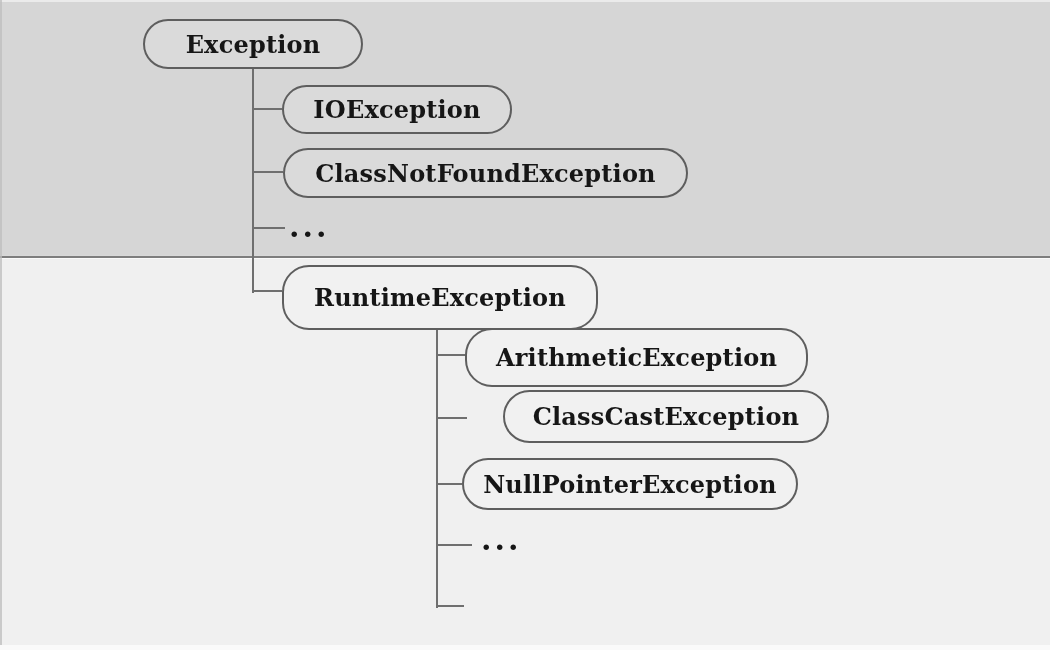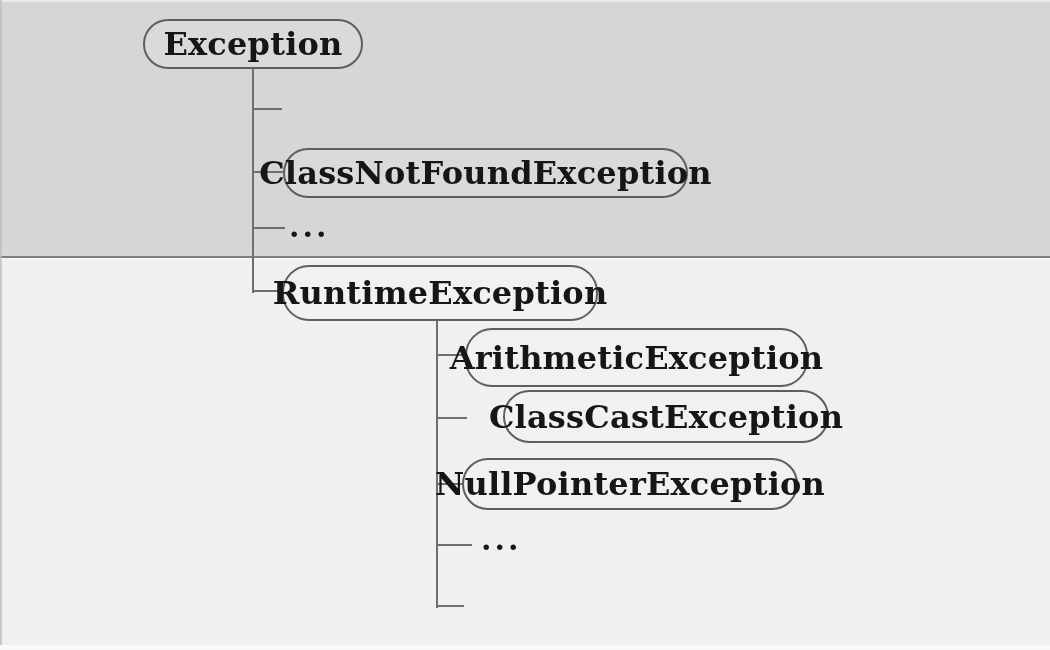--- a/index.html
+++ b/index.html
@@ -39,21 +39,21 @@
 
   .node {
     position: absolute;
     box-sizing: border-box;
     border: 2px solid var(--node-border);
     border-radius: 27px;
     display: flex;
     align-items: center;
     justify-content: center;
     font-weight: bold;
-    font-size: 32px;
+    font-size: 24px;
     color: var(--text);
     white-space: nowrap;
     letter-spacing: 0.2px;
   }
   .node.sect-top { background: var(--node-fill-top); }
   .node.sect-bot { background: var(--node-fill-bottom); }
 
   .dots {
     position: absolute;
     font-weight: bold;
@@ -81,22 +81,23 @@
   <div class="tline" style="left:252px; top:290px; width:30px; height:2px;"></div>
 
   <div class="tline" style="left:436px; top:317px; width:2px;  height:291px;"></div>
   <div class="tline" style="left:436px; top:354px; width:29px; height:2px;"></div>
   <div class="tline" style="left:436px; top:417px; width:31px; height:2px;"></div>
   <div class="tline" style="left:436px; top:483px; width:26px; height:2px;"></div>
   <div class="tline" style="left:436px; top:544px; width:36px; height:2px;"></div>
   <div class="tline" style="left:436px; top:605px; width:28px; height:2px;"></div>
 
   <div class="node sect-top" style="left:143px; top:19px;  width:220px; height:50px;">Exception</div>
+  <div class="node sect-top" style="left:282px; top:85px;  width:230px; height:49px;">IOException</div>
   <div class="node sect-top" style="left:283px; top:148px; width:405px; height:50px;">ClassNotFoundException</div>
   <div class="dots" style="left:289px; top:207px;">...</div>
 
-  <div class="node sect-bot" style="left:282px; top:265px; width:316px; height:56px;">RuntimeException</div>
+  <div class="node sect-bot" style="left:282px; top:265px; width:316px; height:65px;">RuntimeException</div>
   <div class="node sect-bot" style="left:465px; top:328px; width:343px; height:59px;">ArithmeticException</div>
   <div class="node sect-bot" style="left:467px; top:390px; width:326px; height:53px;margin-left:36px;">ClassCastException</div>
   <div class="node sect-bot" style="left:462px; top:458px; width:336px; height:52px;">NullPointerException</div>
   <div class="dots" style="left:481px; top:520px;">...</div>
 
 </div>
 
 </body></html>

